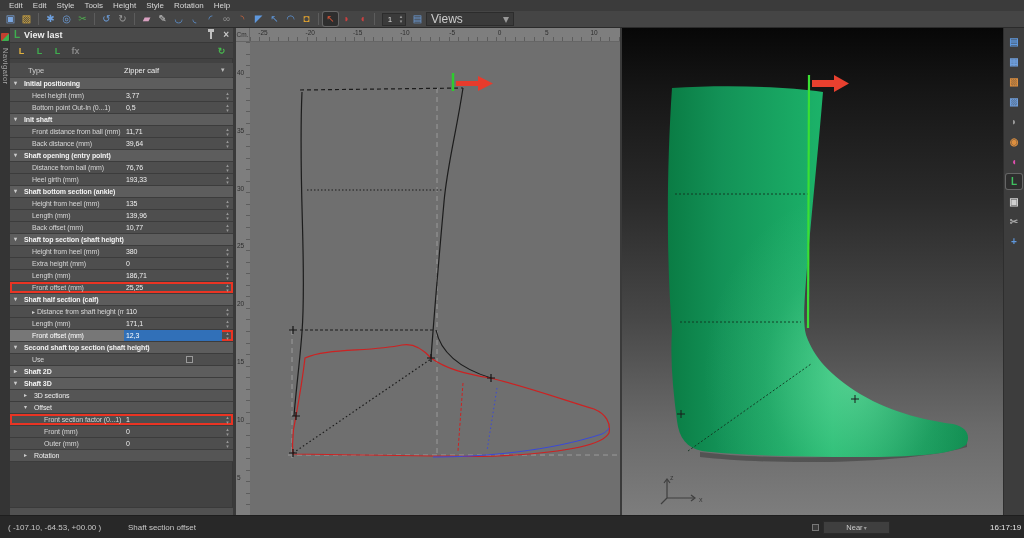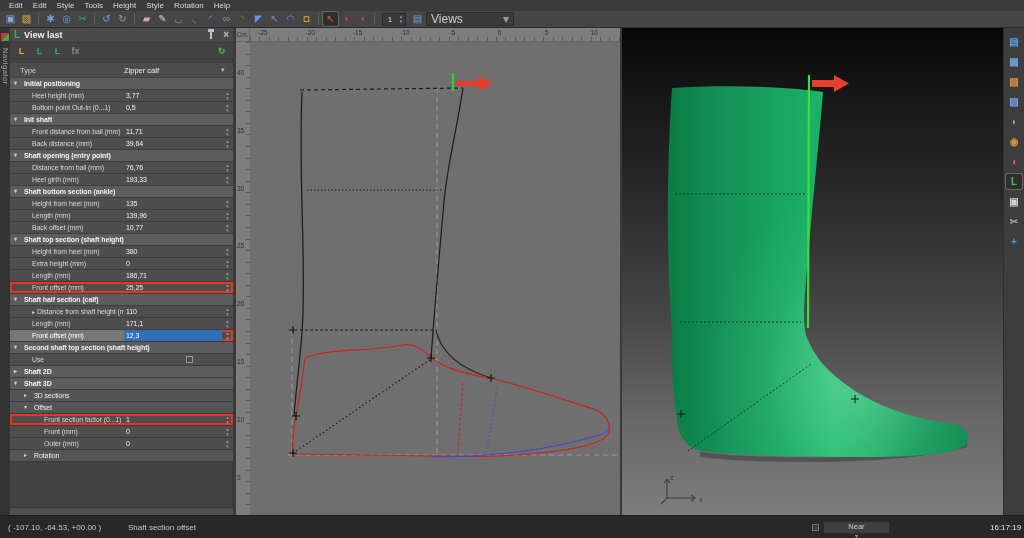--- a/index.html
+++ b/index.html
@@ -38,21 +38,21 @@
   #panel-title .spacer { flex:1; }
   .pin { width:2px; height:7px; background:#c0c0c0; position:relative; margin-right:7px; }
   .pin::before { content:''; position:absolute; top:-3px; left:-2px; width:6px; height:3px; background:#c0c0c0; }
   .close-x { color:#c8c8c8; font-size:10px; line-height:10px; }
   #panel-tools { left:0; top:15px; width:223px; height:16px; background:#434343; border-bottom:1px solid #383838;
     display:flex; align-items:center; gap:3px; padding:0 4px; }
   #panel-tools .tb-ic { font-size:9px; font-weight:bold; }
   #panel-tools .spacer { flex:1; }
   #type-row { left:0; top:35px; width:223px; height:14px; background:#4c4c4c; display:grid;
     grid-template-columns:114px 1fr 12px; align-items:center; font-size:7.5px; color:#ccc; }
-  #type-row .lbl { padding-left:10px; }
+  #type-row .lbl { padding-left:18px; }
   #type-row .val { color:#eee; }
   #type-row .caret { color:#bbb; font-size:7px; }
 
   #rows { left:0; top:50px; width:223px; }
   .prow { width:223px; height:12px; border-bottom:1px solid #3c3c3c; font-size:7px;
     letter-spacing:-0.1px; position:relative; }
   .prow.h { background:#5d5d5d; color:#f2f2f2; font-weight:bold; line-height:11px; padding-left:14px; }
   .prow.g { background:#555; color:#eee; line-height:11px; padding-left:24px; }
   .prow .tarr { position:absolute; left:4px; top:0; color:#ccc; font-size:6px; line-height:11px; }
   .prow.g .tarr { left:14px; }
@@ -93,21 +93,21 @@
     display:flex; flex-direction:column; align-items:center; padding-top:6px; gap:5px; }
   #rtoolbar .tb-ic { width:16px; height:15px; line-height:15px; font-weight:bold; }
 
   
   #statusbar { left:0; top:515px; width:1024px; height:23px; background:#282828; border-top:1px solid #1e1e1e;
     color:#c8c8c8; font-size:8px; }
   #status-coords { left:8px; top:7px; }
   #status-msg { left:128px; top:7px; }
   #near-check { left:812px; top:8px; width:7px; height:7px; border:1px solid #777; background:#3a3a3a; }
   #near-combo { left:823px; top:5px; width:67px; height:13px; background:#3f3f3f; border:1px solid #2b2b2b;
-    display:flex; align-items:center; justify-content:space-between; gap:1px; font-size:7.5px; color:#ccc;flex-direction:column; }
+    display:flex; align-items:center; justify-content:center; gap:1px; font-size:7.5px; color:#ccc; }
   #scrl { left:1006px; top:7px; color:#8f8f8f;margin-left:40px; }
   #clock { left:990px; top:7px; color:#e8e8e8; }
 </style>
 </head>
 <body>
 
 <div id="menubar" class="abs"><span class="menu-item">Edit</span><span class="menu-item">Edit</span><span class="menu-item">Style</span><span class="menu-item">Tools</span><span class="menu-item">Height</span><span class="menu-item">Style</span><span class="menu-item">Rotation</span><span class="menu-item">Help</span></div>
 <div id="toolbar" class="abs">
   <span id="tb-icons" style="display:flex;align-items:center;gap:1px;">
       <span class="tb-ic" style="color: rgb(123, 167, 224);">▣</span>

